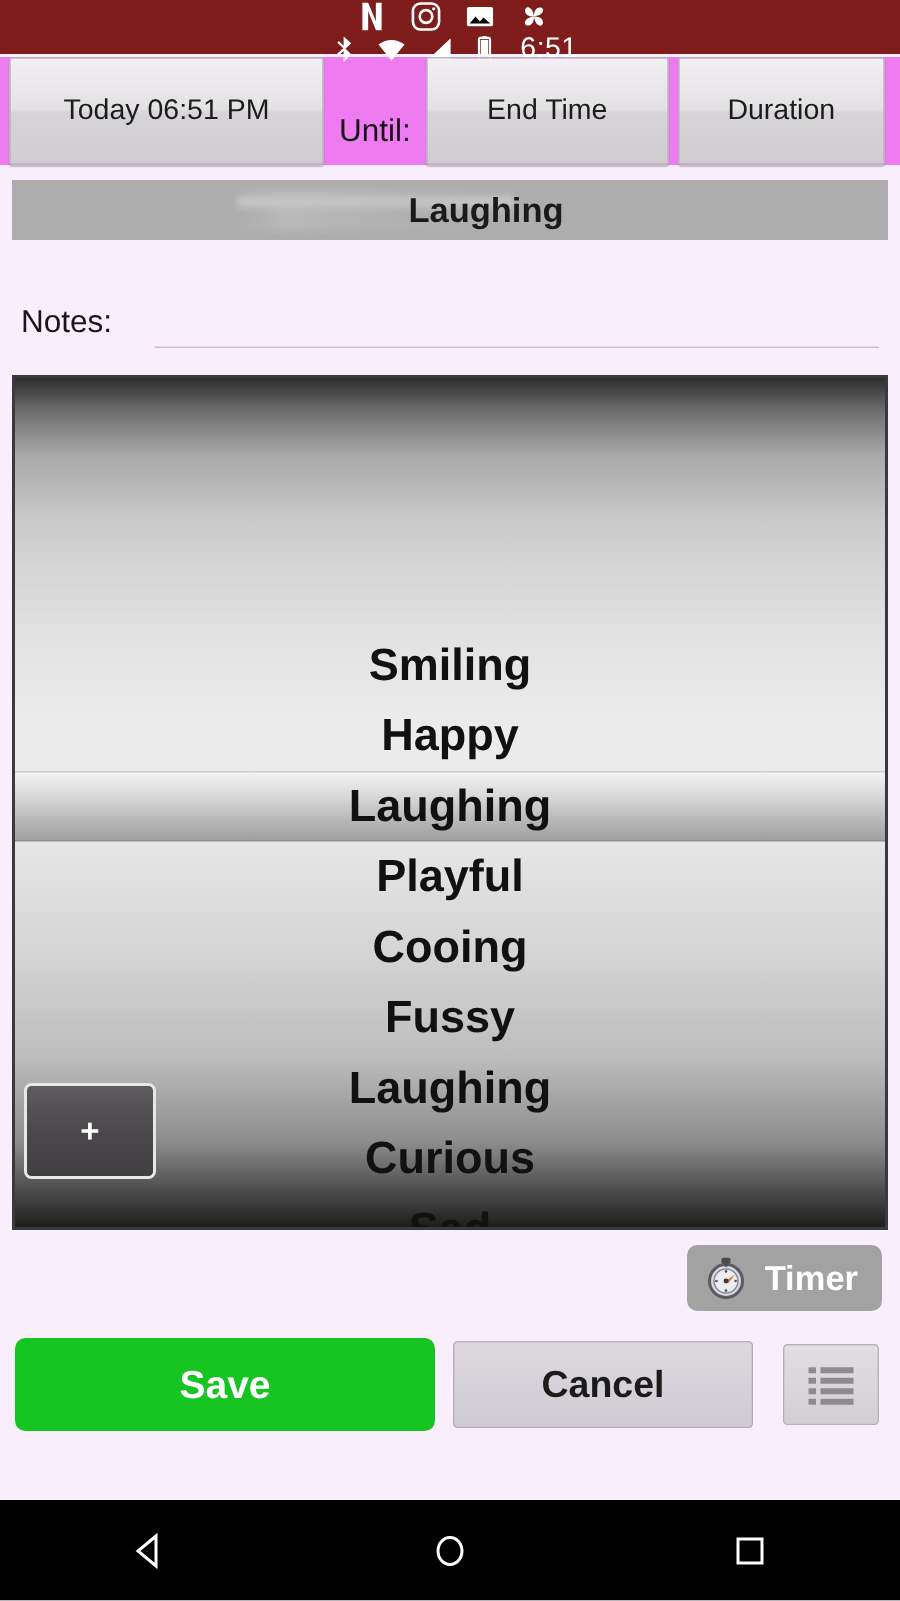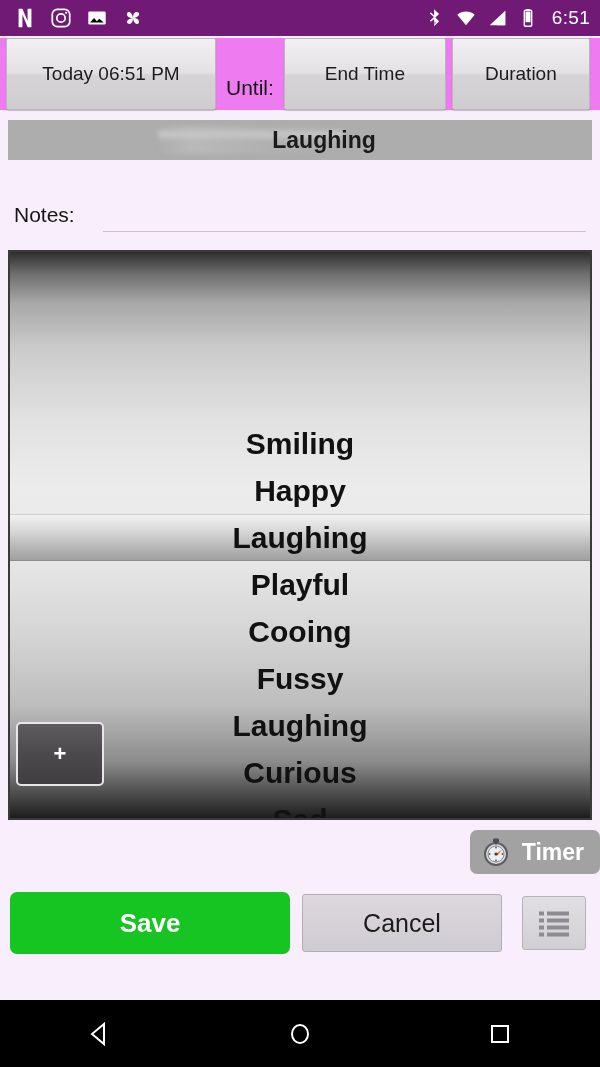--- a/index.html
+++ b/index.html
@@ -6,23 +6,24 @@
   html,body { width:600px; height:1067px; }
   body {
     font-family: "Liberation Sans", sans-serif;
     background:#f9eefb;
     overflow:hidden;
     position:relative;
   }
 
   
   .statusbar {
-    height:36px; width:600px; background:#701a75;
+    height:36px; width:600px; background:#7f1d1d;
     display:flex; align-items:center; justify-content:space-between;
     padding:0 10px 0 14px;
+    flex-direction:column;
   }
   .sb-left { display:flex; align-items:center; gap:14px; }
   .sb-right { display:flex; align-items:center; gap:9px; }
   .sb-icon { width:22px; height:22px; display:block; }
   .sb-time {
     color:#fff; font-size:19px; font-weight:400; letter-spacing:.3px;
     margin-left:4px;
   }
 
   
@@ -128,21 +129,21 @@
     background:linear-gradient(180deg,#5e5c5e 0%,#4b494b 50%,#403e40 100%);
     border:2px solid #e9e6ea;
     border-radius:5px;
     color:#fff; font-size:22px; font-weight:bold;
     display:flex; align-items:center; justify-content:center;
   }
 
   
   .timer-row {
     margin-top:10px; height:46px;
-    display:flex; justify-content:flex-end; 
+    display:flex; justify-content:flex-end; padding-right:12px;
   }
   .timer-btn {
     background:#a2a2a2; border-radius:7px;
     display:flex; align-items:center; gap:10px;
     padding:0 16px 0 10px; height:44px;
     color:#fff; font-size:23px; font-weight:bold;
   }
   .stopwatch { width:32px; height:32px; display:block; }
 
   
@@ -156,21 +157,21 @@
     background:#16c422; border-radius:7px;
     color:#fff; font-size:26px; font-weight:bold;
     display:flex; align-items:center; justify-content:center;
     border:none;
   }
   .btn-cancel {
     flex:0 0 200px; height:58px;
     background:linear-gradient(180deg,#dcd8de 0%,#cfcbd2 100%);
     border:1px solid #b3aeb6; border-radius:3px;
     color:#1b1b1b; font-size:25px;
-    display:flex; align-items:center; justify-content:center;
+    display:flex; align-items:center; justify-content:center;font-weight:bold;
   }
   .btn-list {
     flex:0 0 64px; height:54px; margin-left:8px;
     background:linear-gradient(180deg,#e2dfe3 0%,#d2cfd4 100%);
     border:1px solid #b6b2b8; border-radius:3px;
     display:flex; align-items:center; justify-content:center;
   }
   .list-icon { width:34px; height:28px; display:block; }
 
   

